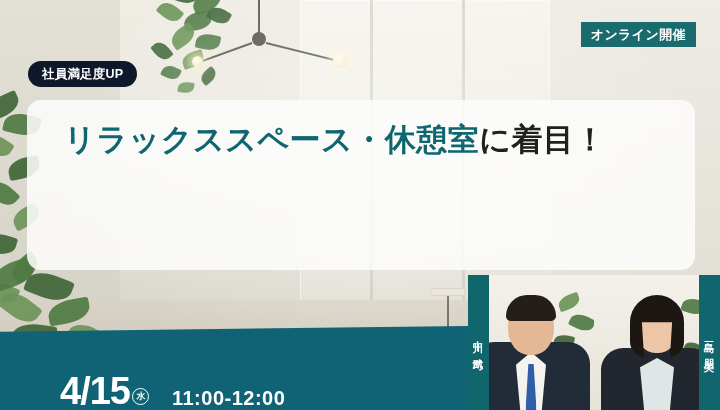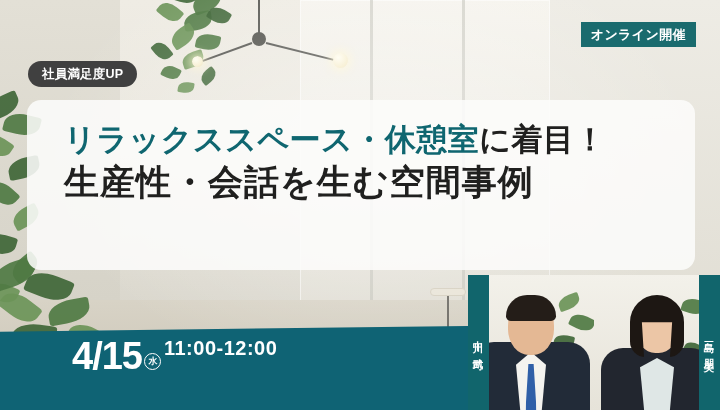--- a/index.html
+++ b/index.html
@@ -135,21 +135,21 @@
   .hl1 .accent { color:#0f6670; }
   .hl2 { font-size:33px; line-height:45px; }
   .hl3 { font-size:35px; line-height:46px; letter-spacing:1px; }
 
   
   .tags { position:absolute; left:28px; top:61px; display:flex; gap:10px; }
   .tag {
     height:26px; padding:0 14px;
     display:flex; align-items:center; justify-content:center;
     border-radius:13px;
-    background:#404040;
+    background:#0f172a;
     color:#ffffff;
     font-size:12.5px; font-weight:700;
     letter-spacing:.2px;
     white-space:nowrap;
   }
 
   
   .online-badge {
     position:absolute; right:24px; top:22px;
     height:25px; padding:0 10px;
@@ -166,23 +166,22 @@
     position:absolute; left:0; bottom:0; width:720px; height:73px;
     background:#0f6374;
   }
   .foot-skew {
     position:absolute; left:0; bottom:73px; width:720px; height:14px;
     background:#0f6374;
     clip-path:polygon(0 62%,100% 0,100% 100%,0 100%);
   }
   .datetime {
     position:absolute; left:60px; bottom:0; height:73px;
-    display:flex; align-items:flex-start; gap:3px;
+    display:flex; align-items:flex-end; gap:23px;
     color:#ffffff;
-    margin-left:12px;
   }
   .date-main {
     font-size:38px; font-weight:700; line-height:1;
     letter-spacing:-1px;
   }
   .date-day {
     display:inline-flex; align-items:center; justify-content:center;
     width:17px; height:17px; border:1.5px solid #ffffff; border-radius:50%;
     font-size:9px; font-weight:700; line-height:1;
     vertical-align:5px; margin-left:2px;
@@ -343,21 +342,20 @@
   <div class="online-badge">オンライン開催</div>
 
   <div class="tags">
     <div class="tag">社員満足度UP</div>
   </div>
 
   <div class="panel"></div>
 
   <div class="headline">
     <div class="hl-line hl1"><span class="accent">リラックススペース・休憩室</span><span>に着目！</span></div>
-    <div class="hl-line hl3">生産性・会話を生む空間事例</div>
   </div>
 
   <div class="foot-skew"></div>
   <div class="footbar"></div>
 
   <div class="datetime">
     <div class="date-main"><span>4/15</span><span class="date-day">水</span></div>
     <div class="time">11:00-12:00</div>
   </div>
 

